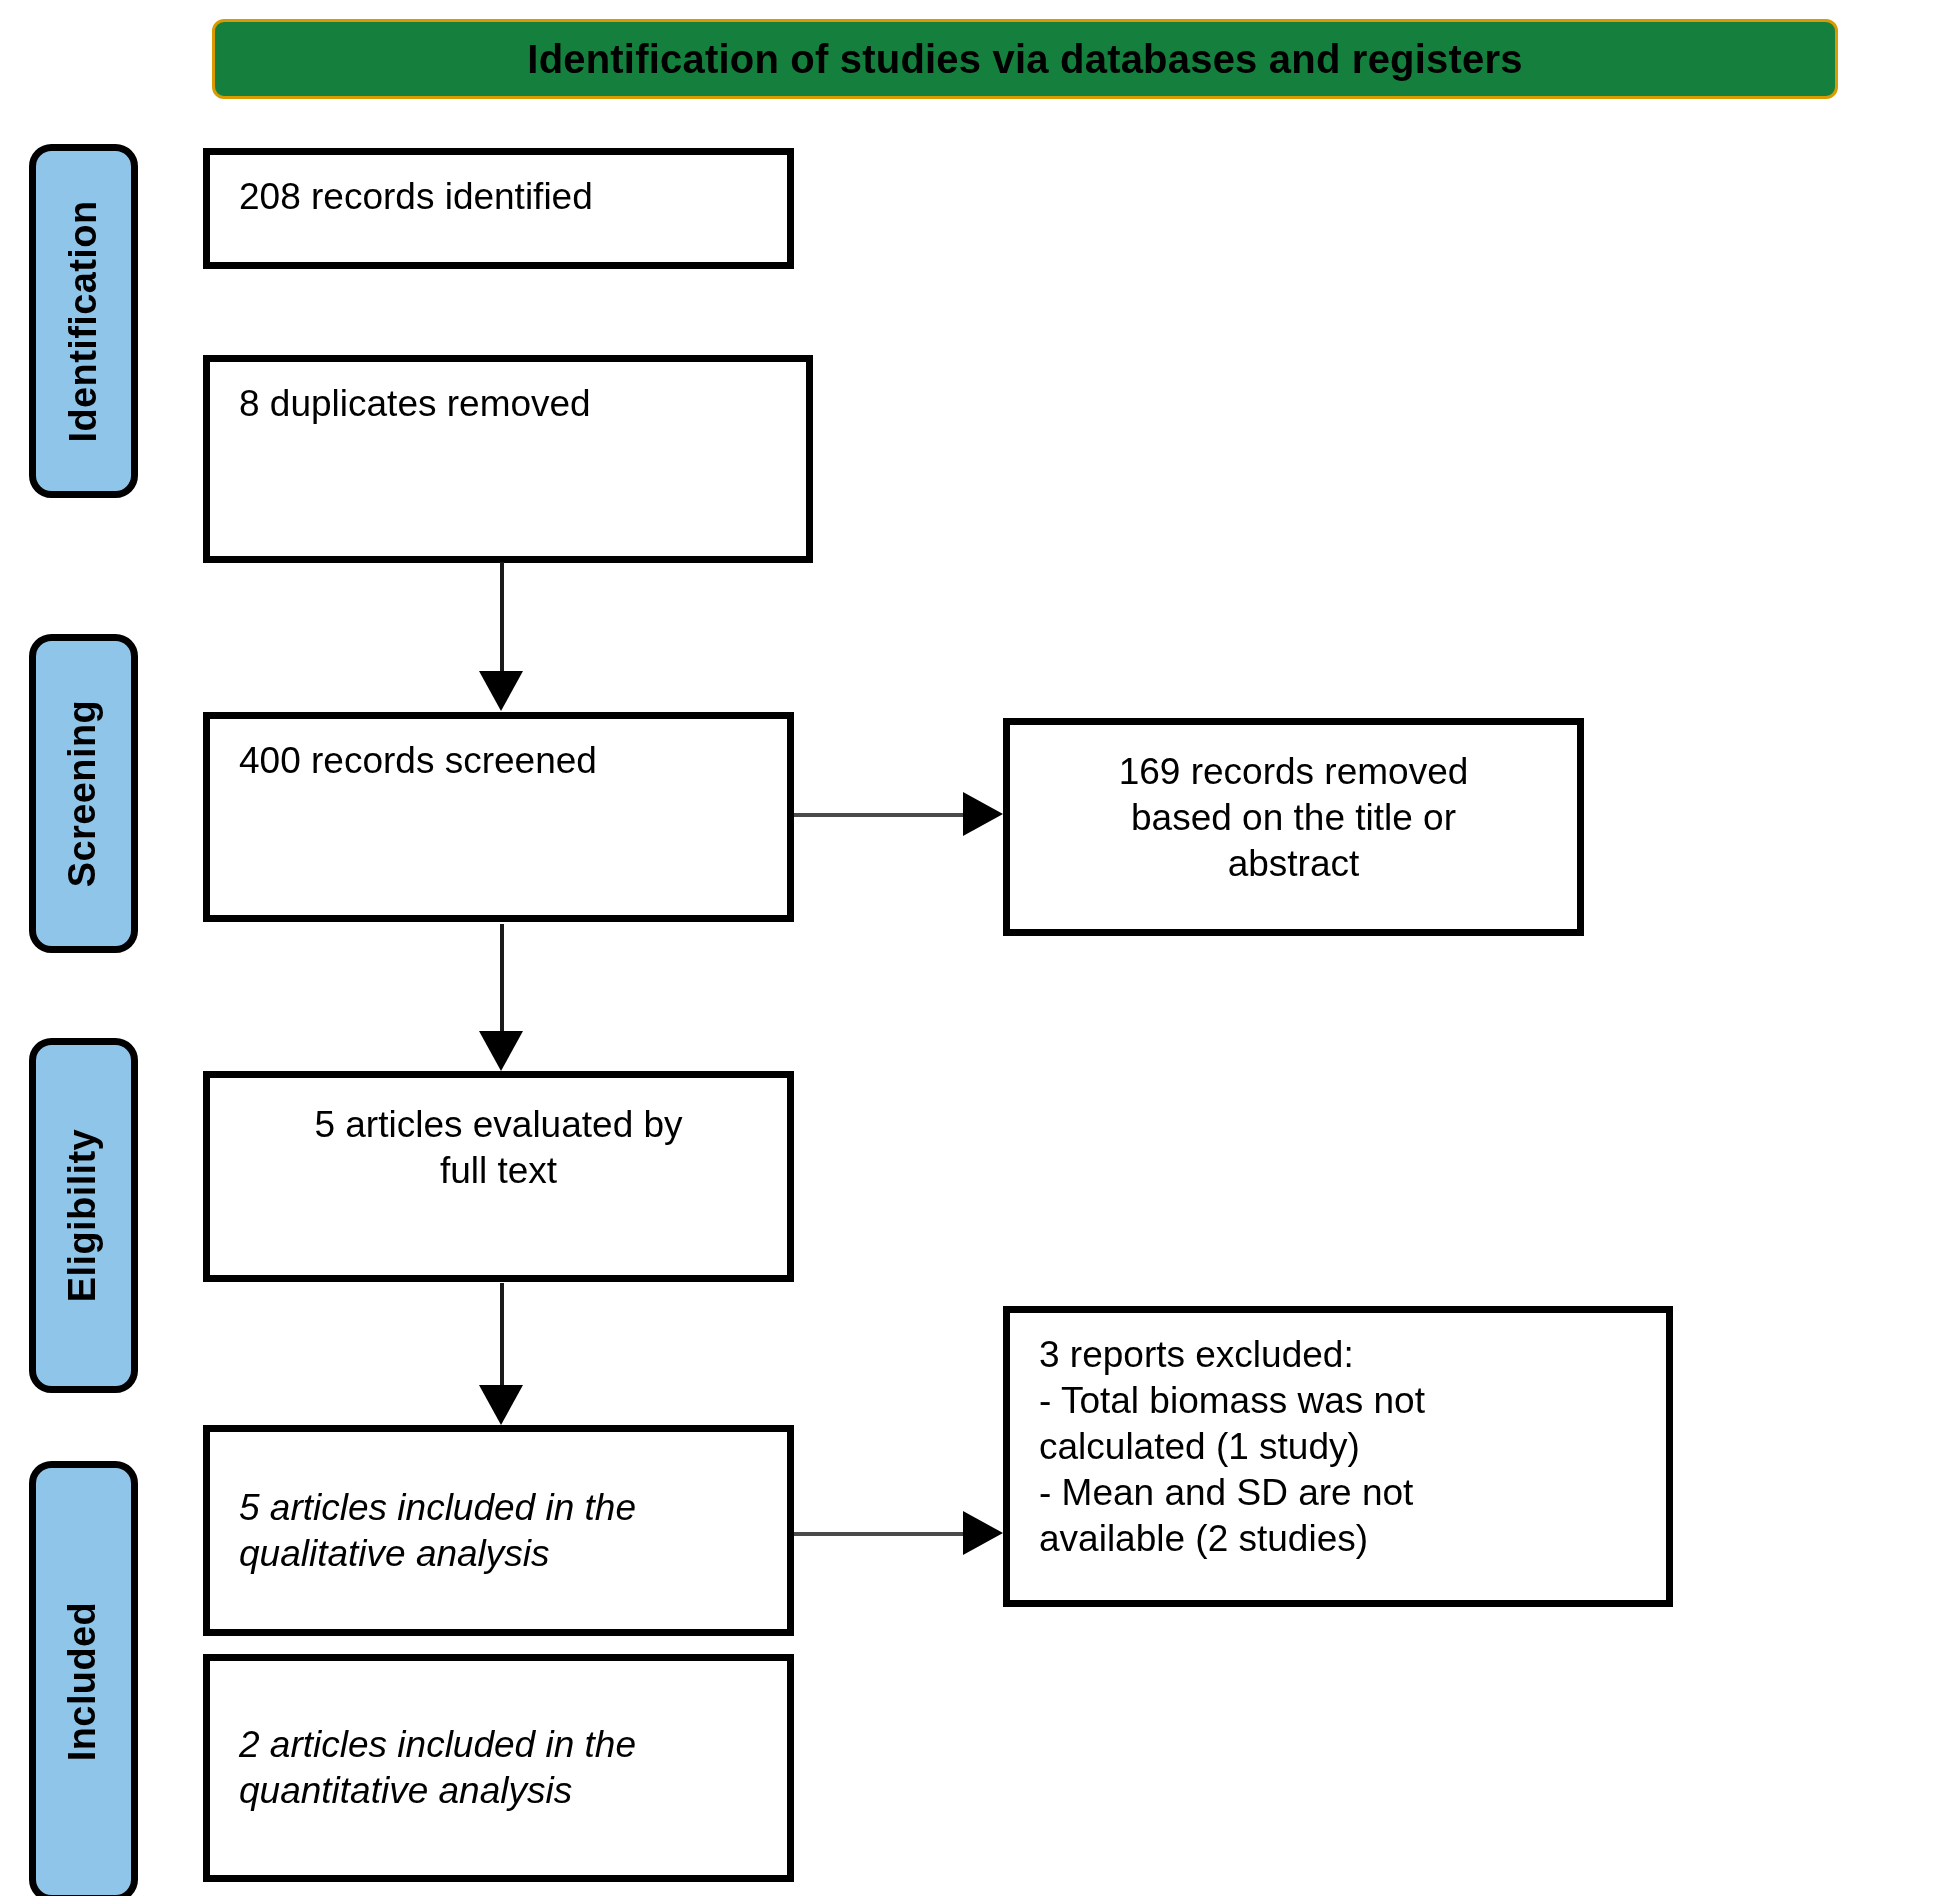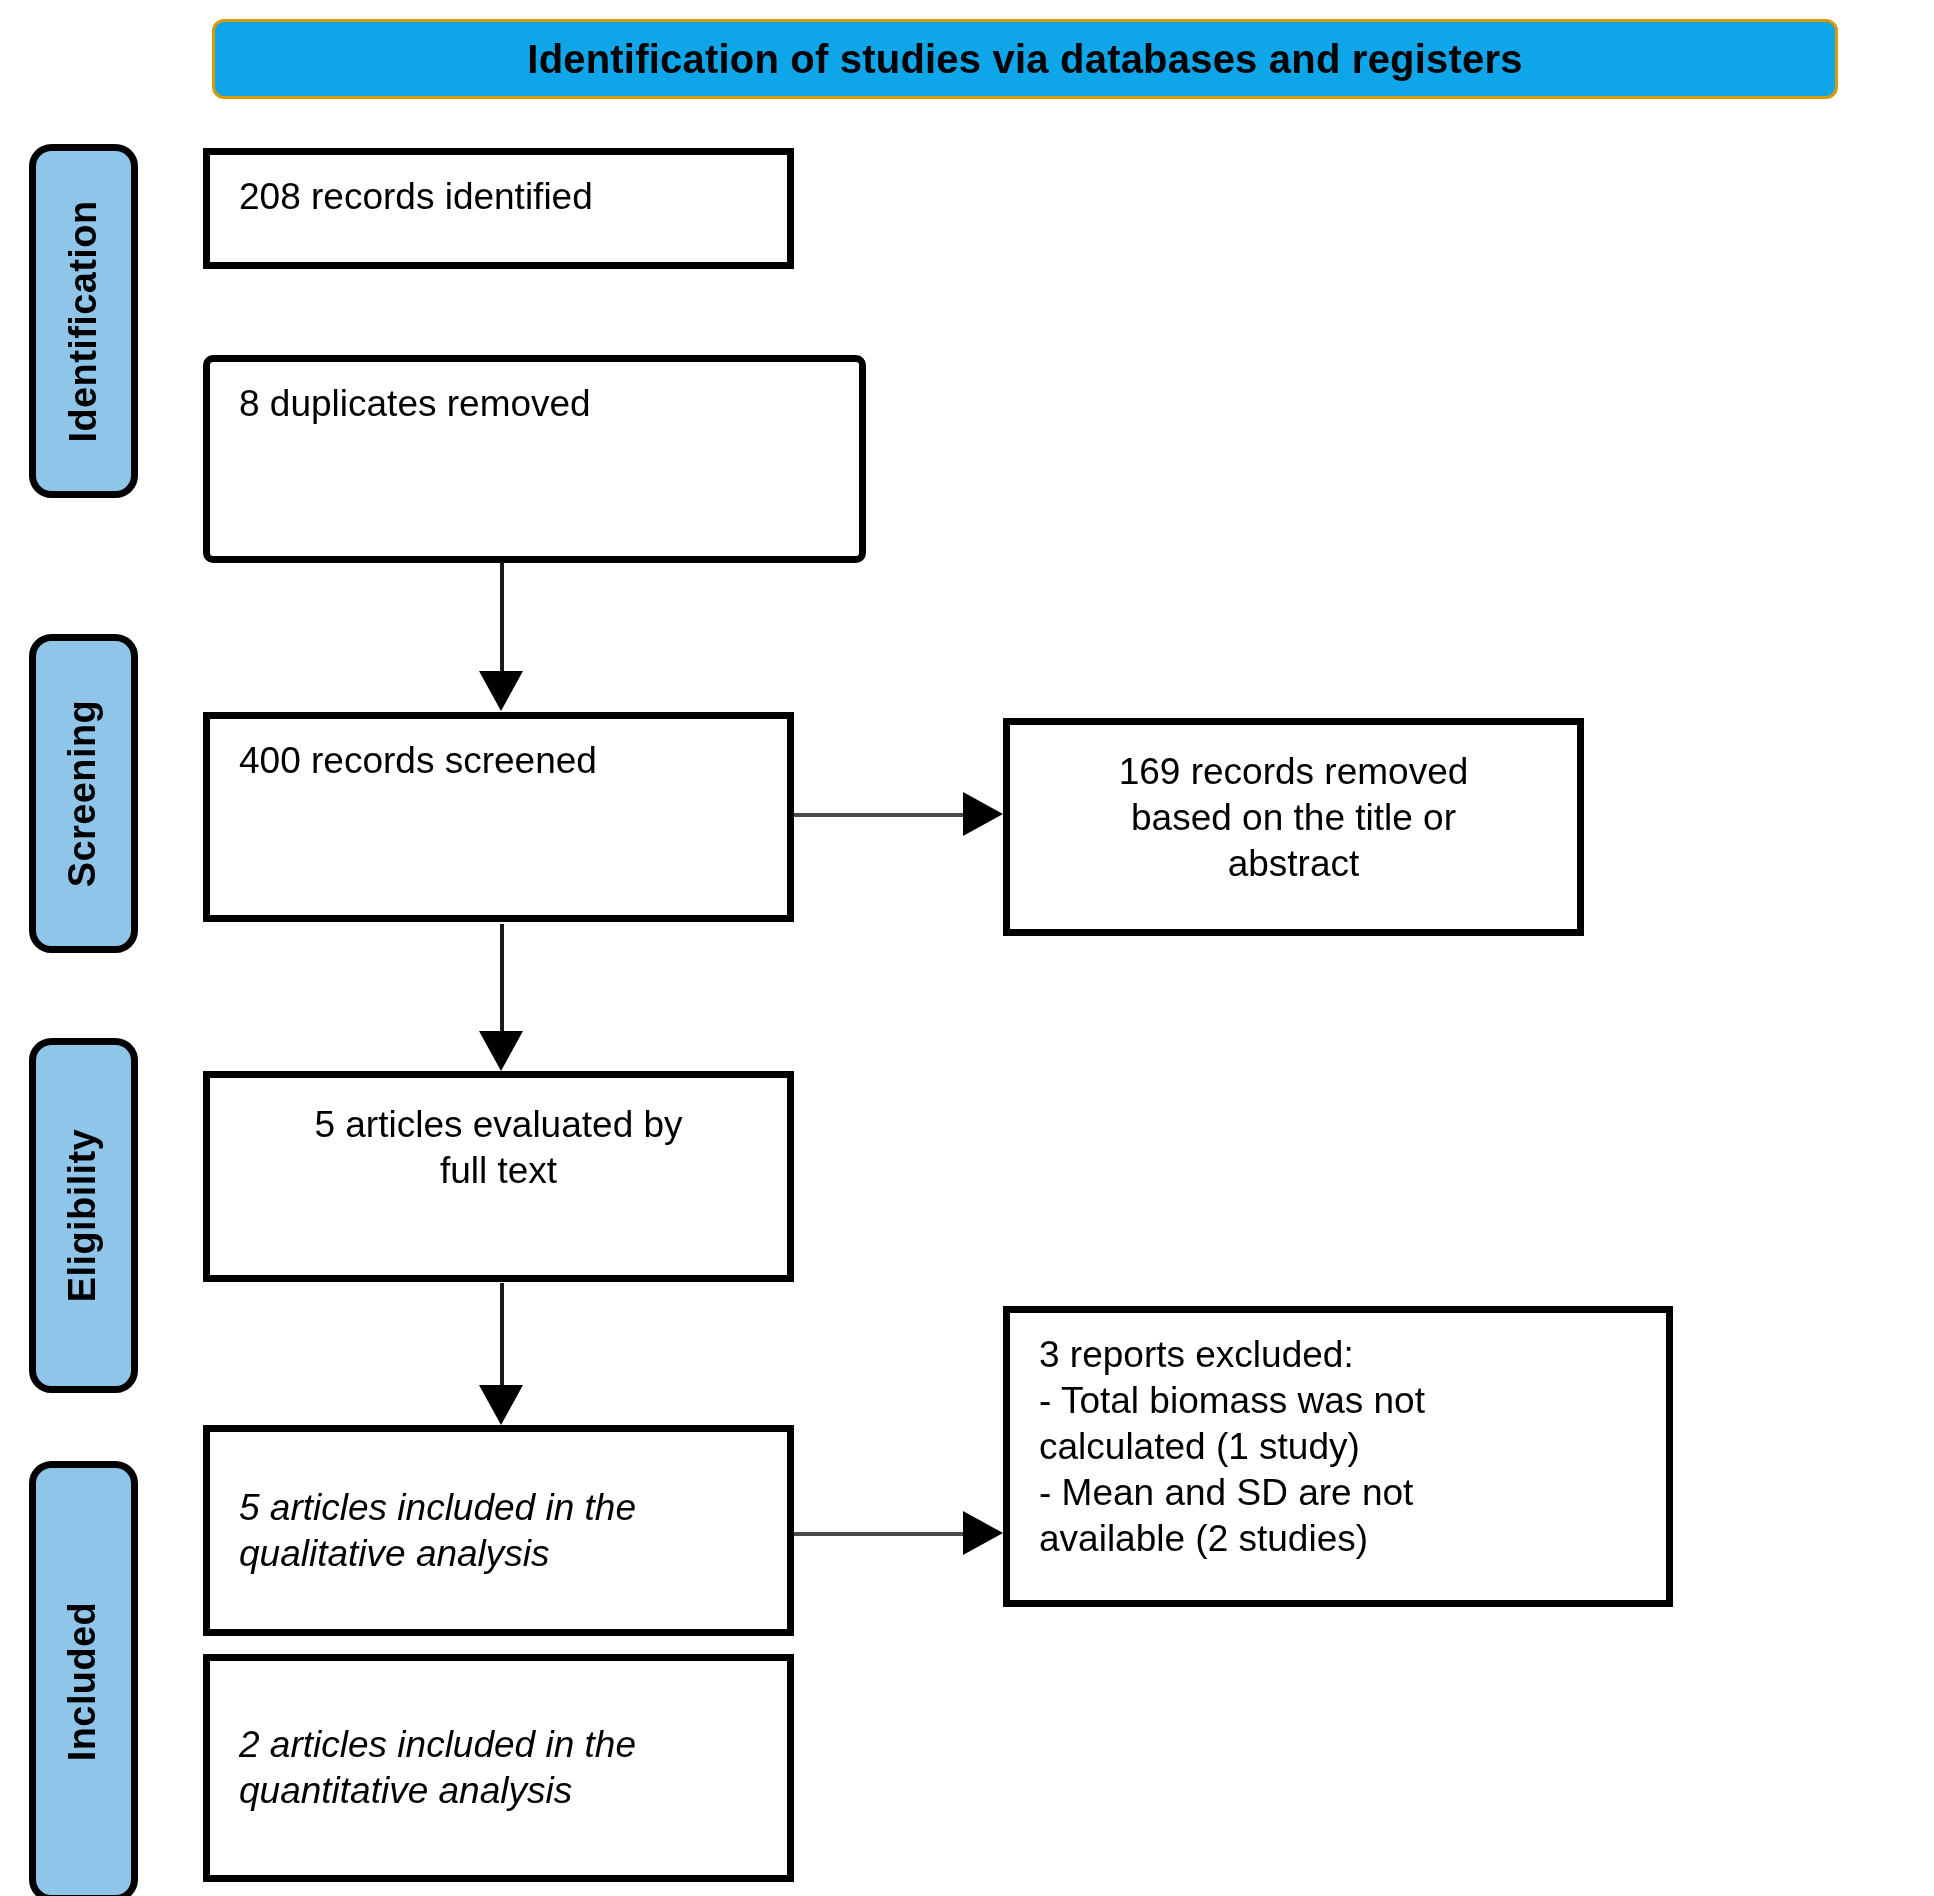--- a/index.html
+++ b/index.html
@@ -18,21 +18,21 @@
     overflow: hidden;
   }
 
   
   .header-banner {
     position: absolute;
     left: 212px;
     top: 19px;
     width: 1626px;
     height: 80px;
-    background: #0ea5e9;
+    background: #15803d;
     border: 3.5px solid #d99a02;
     border-radius: 12px;
     box-sizing: border-box;
     display: flex;
     align-items: center;
     justify-content: center;
   }
   .header-banner .title {
     font-size: 40px;
     font-weight: bold;
@@ -168,21 +168,21 @@
   </div>
 
   <div class="stage" style="top:1461px; height:441px;">
     <span class="stage-label">Included</span>
   </div>
 
   <div class="box align-left" style="left:203px; top:148px; width:591px; height:121px;">
     <span class="box-text">208 records identified</span>
   </div>
 
-  <div class="box align-left" style="left:203px; top:355px; width:663px; height:208px;border-radius:10px;">
+  <div class="box align-left" style="left:203px; top:355px; width:610px; height:208px;">
     <span class="box-text">8 duplicates removed</span>
   </div>
 
   <div class="arrow-v" style="left:500px; top:562px; height:149px;">
     <div class="shaft" style="height:112px;"></div>
     <div class="head" style="top:109px;"></div>
   </div>
 
   <div class="box align-left" style="left:203px; top:712px; width:591px; height:210px;">
     <span class="box-text">400 records screened</span>

